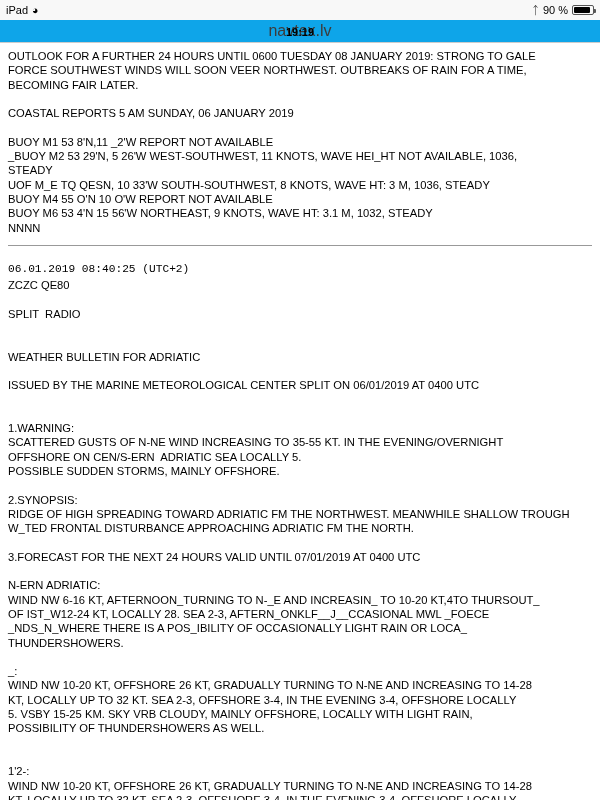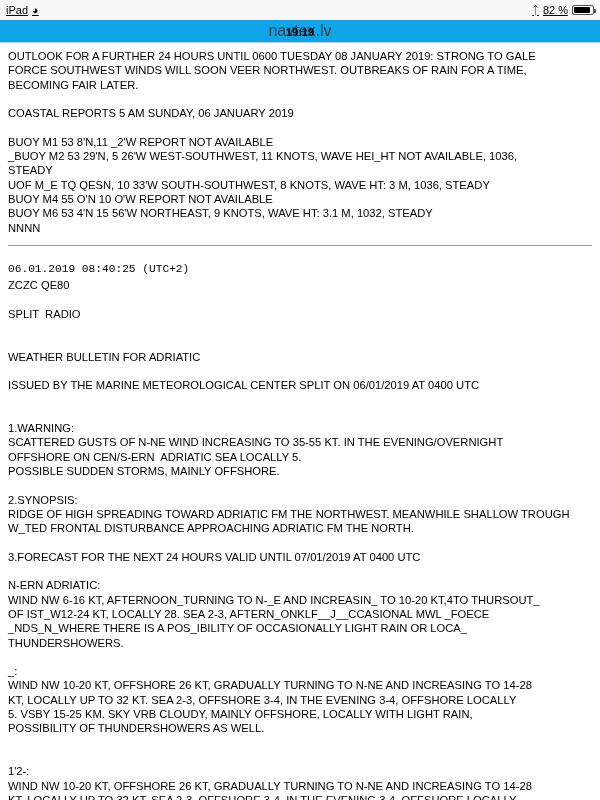--- a/index.html
+++ b/index.html
@@ -19,21 +19,20 @@
   .statusbar {
     height: 20px;
     background: #f8f8f8;
     display: flex;
     align-items: center;
     font-size: 11px;
     color: #000;
     padding: 0 6px;
     box-sizing: border-box;
     position: relative;
-    text-decoration: underline;
   }
   .sb-left {
     display: flex;
     align-items: center;
     gap: 4px;
     flex: 0 0 auto;
   }
   .sb-center {
     position: absolute;
     left: 0; right: 0;
@@ -129,21 +128,21 @@
 <body>
 
 <div class="statusbar">
   <div class="sb-left">
     <span class="device-label">iPad</span>
     <span class="wifi-glyph">◕</span>
   </div>
   <div class="sb-center">19:19</div>
   <div class="sb-right">
     <span class="bt-glyph">ᛏ</span>
-    <span>82 %</span>
+    <span>90 %</span>
     <span class="battery">
         <span class="fill"></span>
       </span>
   </div>
 </div>
 
 <div class="urlbar">
   <span>navtex.lv</span>
 </div>
 

